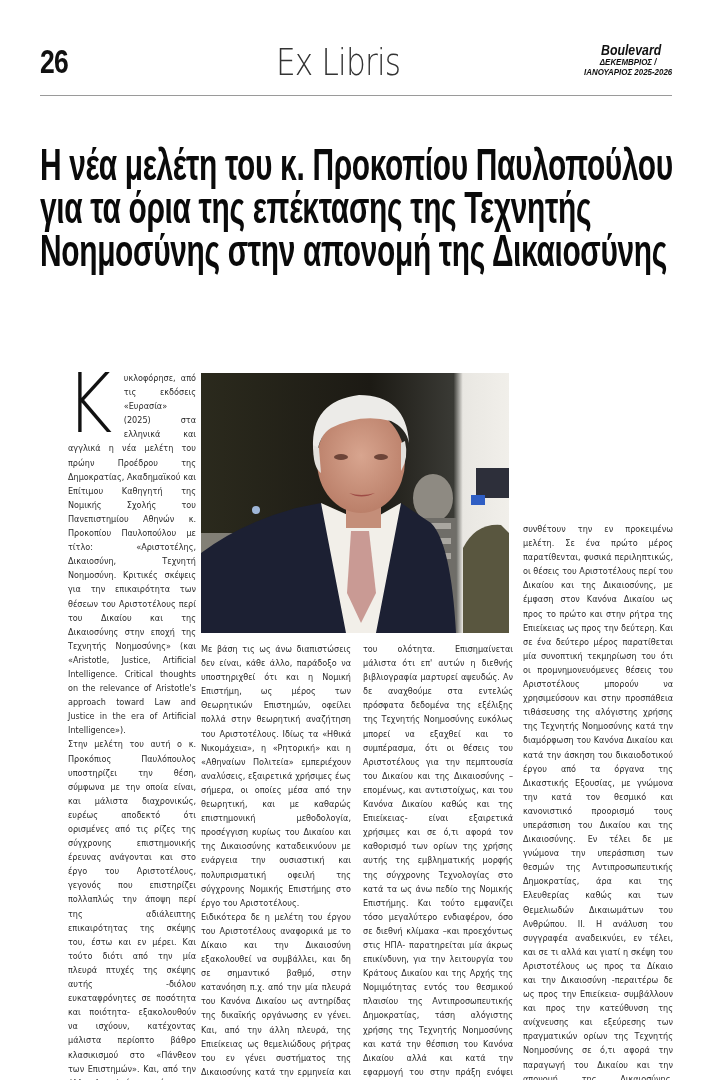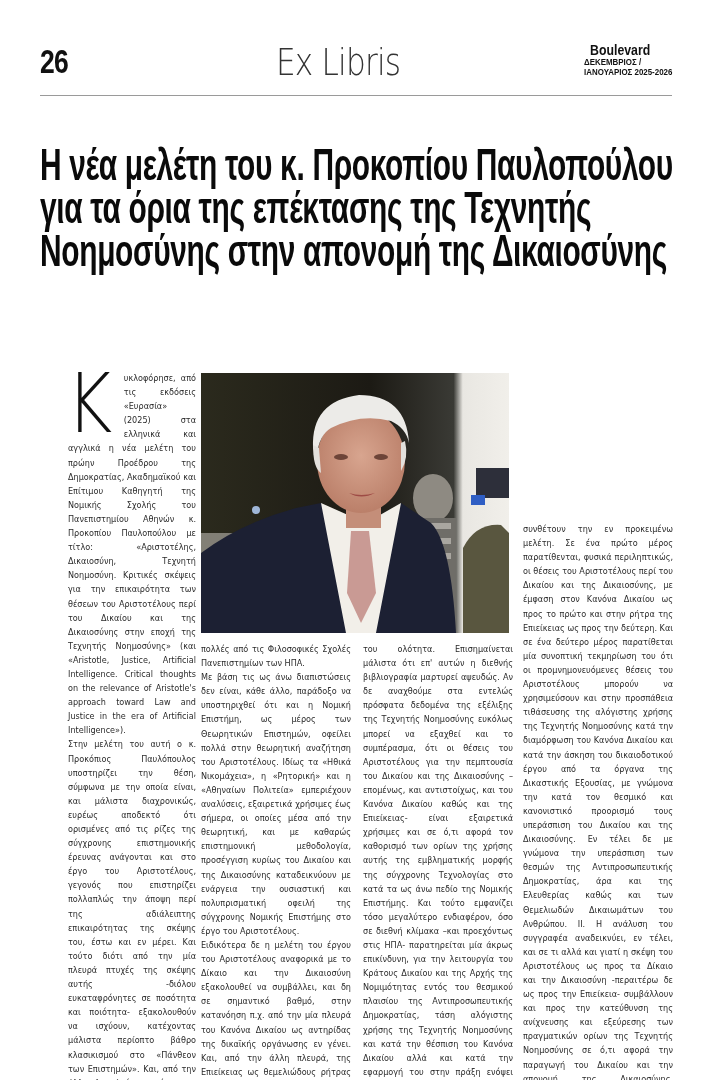--- a/index.html
+++ b/index.html
@@ -1,21 +1,21 @@
 <!DOCTYPE html>
 <html><head>
 <meta charset="utf-8">
 <style>
   html, body { margin: 0; padding: 0; background: #ffffff; }
   body { width: 711px; height: 1080px; position: relative; overflow: hidden; font-family: "DejaVu Sans", sans-serif; color: #222; }
 
   .masthead { position: absolute; left: 40px; top: 32px; width: 632px; height: 60px; }
   .page-num { position: absolute; left: 0; top: 10px; font-family: "Liberation Sans", sans-serif; font-weight: bold; font-size: 34px; letter-spacing: -1px; color: #111; transform: scaleX(0.78); transform-origin: left center; }
   .section-title { position: absolute; left: 236px; top: 8px; font-family: "DejaVu Sans", sans-serif; font-weight: 200; font-size: 38px; color: #333; letter-spacing: -1px; transform: scaleX(0.82); transform-origin: left center; }
-  .brand { position: absolute; right: 0; top: 10px; text-align: left; }
+  .brand { position: absolute; right: 0; top: 10px; text-align: center; font-style: italic; }
   .brand-name { font-family: "Liberation Sans", sans-serif; font-weight: bold; font-size: 15px; color: #111; transform: scaleX(0.82); transform-origin: right center; display: block; line-height: 15px; }
   .brand-date { font-family: "Liberation Sans", sans-serif; font-weight: bold; font-size: 9px; color: #111; line-height: 10px; display: block; transform: scaleX(0.88); transform-origin: right center; }
   .masthead-rule { position: absolute; left: 0; top: 63px; width: 632px; height: 1px; background: #9a9a9a; }
 
   .headline { position: absolute; left: 40px; top: 143px; width: 640px; margin: 0; font-family: "Liberation Sans", sans-serif; font-weight: bold; font-size: 44px; line-height: 43px; color: #0a0a0a; letter-spacing: -0.5px; transform: scaleX(0.68); transform-origin: left top; width: 940px; }
 
   .col { position: absolute; font-family: "DejaVu Sans", sans-serif; font-size: 8.1px; line-height: 14.1px; color: #2a2a2a; text-align: justify; hyphens: auto; }
   .col p { margin: 0; }
   .col1 { left: 68px; top: 371px; width: 128px; }
   .col2 { left: 201px; top: 642px; width: 150px; }
@@ -83,21 +83,20 @@
     <path d="M112 75 Q110 28 158 22 Q205 22 208 70 Q205 55 190 48 Q160 40 130 55 Q118 62 116 82 Z" fill="#ecebe8"></path>
     <path d="M112 72 Q112 95 120 100 L118 75 Z" fill="#e2e0dc"></path>
     <path d="M204 68 Q208 85 200 98 L200 70 Z" fill="#e2e0dc"></path>
     <ellipse cx="140" cy="84" rx="7" ry="3" fill="#6d4438"></ellipse>
     <ellipse cx="180" cy="84" rx="7" ry="3" fill="#6d4438"></ellipse>
     <path d="M148 120 Q160 127 174 120 Q160 124 148 120 Z" fill="#9e4b45"></path>
   </svg>
 </div>
 
 <div class="col col2">
-  <p>πολλές από τις Φιλοσοφικές Σχολές Πανεπιστημίων των ΗΠΑ.</p>
   <p>Με βάση τις ως άνω διαπιστώσεις δεν είναι, κάθε άλλο, παράδοξο να υποστηριχθεί ότι και η Νομική Επιστήμη, ως μέρος των Θεωρητικών Επιστημών, οφείλει πολλά στην θεωρητική αναζήτηση του Αριστοτέλους. Ιδίως τα «Ηθικά Νικομάχεια», η «Ρητορική» και η «Αθηναίων Πολιτεία» εμπεριέχουν αναλύσεις, εξαιρετικά χρήσιμες έως σήμερα, οι οποίες μέσα από την θεωρητική, και με καθαρώς επιστημονική μεθοδολογία, προσέγγιση κυρίως του Δικαίου και της Δικαιοσύνης καταδεικνύουν με ενάργεια την ουσιαστική και πολυπρισματική οφειλή της σύγχρονης Νομικής Επιστήμης στο έργο του Αριστοτέλους.</p>
   <p>Ειδικότερα δε η μελέτη του έργου του Αριστοτέλους αναφορικά με το Δίκαιο και την Δικαιοσύνη εξακολουθεί να συμβάλλει, και δη σε σημαντικό βαθμό, στην κατανόηση π.χ. από την μία πλευρά του Κανόνα Δικαίου ως αντηρίδας της δικαϊκής οργάνωσης εν γένει. Και, από την άλλη πλευρά, της Επιείκειας ως θεμελιώδους ρήτρας του εν γένει συστήματος της Δικαιοσύνης κατά την ερμηνεία και εφαρμογή του Δικαίου στην κανονιστική</p>
 </div>
 
 <div class="col col3">
   <p>του ολότητα. Επισημαίνεται μάλιστα ότι επ' αυτών η διεθνής βιβλιογραφία μαρτυρεί αψευδώς. Αν δε αναχθούμε στα εντελώς πρόσφατα δεδομένα της εξέλιξης της Τεχνητής Νοημοσύνης ευκόλως μπορεί να εξαχθεί και το συμπέρασμα, ότι οι θέσεις του Αριστοτέλους για την πεμπτουσία του Δικαίου και της Δικαιοσύνης –επομένως, και αντιστοίχως, και του Κανόνα Δικαίου καθώς και της Επιείκειας- είναι εξαιρετικά χρήσιμες και σε ό,τι αφορά τον καθορισμό των ορίων της χρήσης αυτής της εμβληματικής μορφής της σύγχρονης Τεχνολογίας στο κατά τα ως άνω πεδίο της Νομικής Επιστήμης. Και τούτο εμφανίζει τόσο μεγαλύτερο ενδιαφέρον, όσο σε διεθνή κλίμακα –και προεχόντως στις ΗΠΑ- παρατηρείται μία άκρως επικίνδυνη, για την λειτουργία του Κράτους Δικαίου και της Αρχής της Νομιμότητας εντός του θεσμικού πλαισίου της Αντιπροσωπευτικής Δημοκρατίας, τάση αλόγιστης χρήσης της Τεχνητής Νοημοσύνης και κατά την θέσπιση του Κανόνα Δικαίου αλλά και κατά την εφαρμογή του στην πράξη ενόψει της in concreto απονομής της Δικαιοσύνης. Τα προεκτεθέντα σηματοδοτούν το περιεχόμενο των δύο ενοτήτων, οι οποίες</p>
 </div>
 
 <div class="col col4">
   <p>συνθέτουν την εν προκειμένω μελέτη. Σε ένα πρώτο μέρος παρατίθενται, φυσικά περιληπτικώς, οι θέσεις του Αριστοτέλους περί του Δικαίου και της Δικαιοσύνης, με έμφαση στον Κανόνα Δικαίου ως προς το πρώτο και στην ρήτρα της Επιείκειας ως προς την δεύτερη. Και σε ένα δεύτερο μέρος παρατίθεται μία συνοπτική τεκμηρίωση του ότι οι προμνημονευόμενες θέσεις του Αριστοτέλους μπορούν να χρησιμεύσουν και στην προσπάθεια τιθάσευσης της αλόγιστης χρήσης της Τεχνητής Νοημοσύνης κατά την διαμόρφωση του Κανόνα Δικαίου και κατά την άσκηση του δικαιοδοτικού έργου από τα όργανα της Δικαστικής Εξουσίας, με γνώμονα την κατά τον θεσμικό και κανονιστικό προορισμό τους υπεράσπιση του Δικαίου και της Δικαιοσύνης. Εν τέλει δε με γνώμονα την υπεράσπιση των θεσμών της Αντιπροσωπευτικής Δημοκρατίας, άρα και της Ελευθερίας καθώς και των Θεμελιωδών Δικαιωμάτων του Ανθρώπου. ΙΙ. Η ανάλυση του συγγραφέα αναδεικνύει, εν τέλει, και σε τι αλλά και γιατί η σκέψη του Αριστοτέλους ως προς τα Δίκαιο και την Δικαιοσύνη -περαιτέρω δε ως προς την Επιείκεια- συμβάλλουν και προς την κατεύθυνση της ανίχνευσης και εξεύρεσης των πραγματικών ορίων της Τεχνητής Νοημοσύνης σε ό,τι αφορά την παραγωγή του Δικαίου και την απονομή της Δικαιοσύνης. Συγκεκριμένα δε η αυθαίρετη ή και καταχρηστική αξιοποίηση των μέσω αλγοριθμικών προβλέψεων μεθόδων νομοθετικής παραγωγής και συντέλεσης των νομικών διεργασιών του δικανικού συλλογισμού δείχνει</p>

